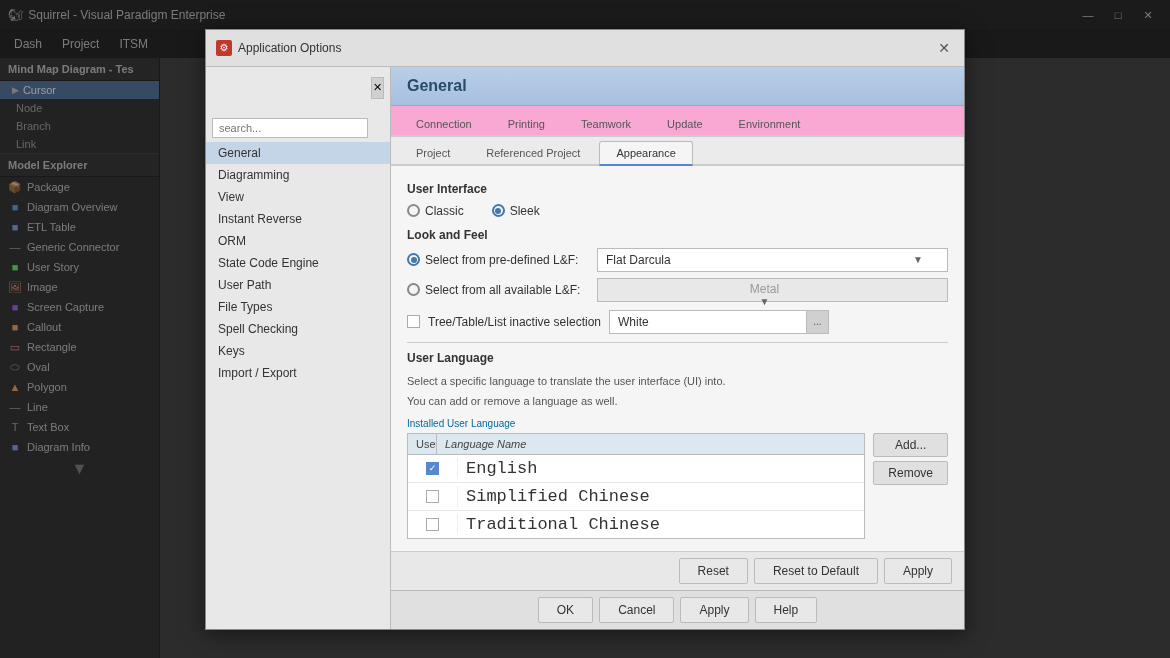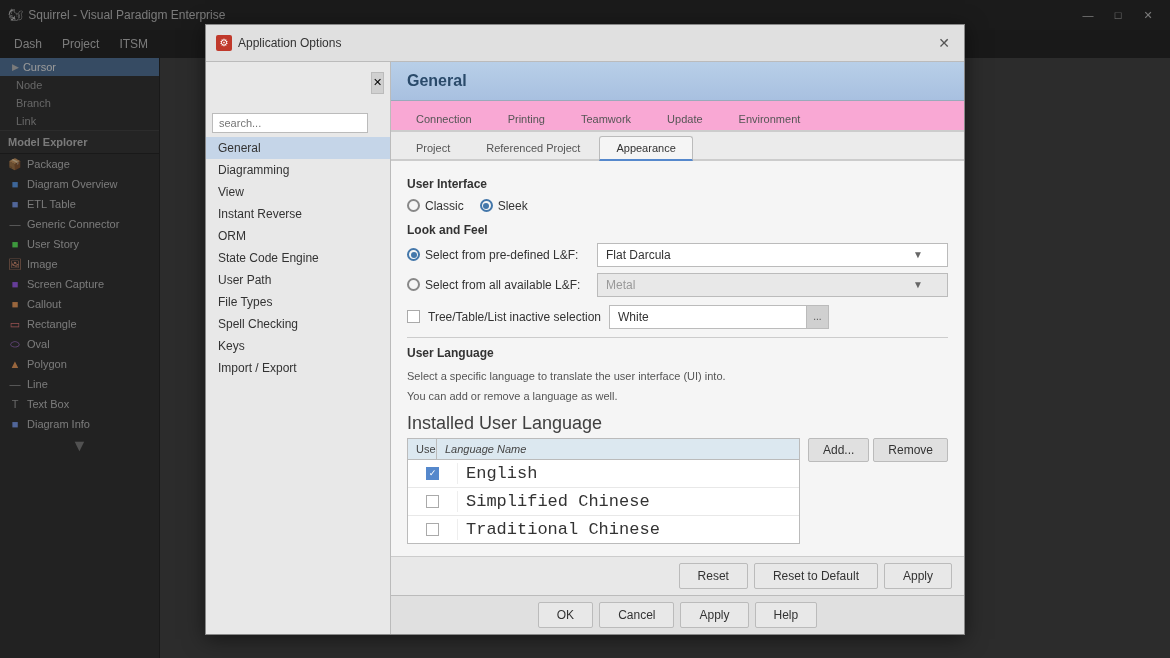--- a/index.html
+++ b/index.html
@@ -58,54 +58,54 @@
     
     .tabs-row { display: flex; background: #f9a8d4; border-bottom: 2px solid #ccc; padding: 0 8px; padding-top: 6px; gap: 2px; }
     .tab { padding: 5px 16px; font-size: 11px; color: #555; cursor: pointer; border: 1px solid transparent; border-bottom: none; background: transparent; border-radius: 3px 3px 0 0; }
     .tab.active { background: #f5f5f5; border-color: #bbb; border-bottom-color: #f5f5f5; color: #333; font-weight: 500; margin-bottom: -2px; border-bottom: 2px solid #5588cc; }
 
     
     .content-area { flex: 1; padding: 12px 16px; background: #f5f5f5; overflow-y: auto; }
 
     .section-label { font-size: 12px; font-weight: bold; color: #333; margin-bottom: 8px; margin-top: 4px; }
 
-    .radio-group { display: flex; align-items: center; gap: 16px; margin-bottom: 6px; }
+    .radio-group { display: flex; align-items: center; gap: 28px; margin-bottom: 6px; }
     .radio-option { display: flex; align-items: center; gap: 5px; cursor: pointer; font-size: 12px; color: #333; }
     .radio-circle { width: 13px; height: 13px; border-radius: 50%; border: 2px solid #888; display: inline-flex; align-items: center; justify-content: center; }
     .radio-circle.checked { border-color: #4477aa; }
     .radio-circle.checked::after { content: ''; width: 6px; height: 6px; border-radius: 50%; background: #4477aa; }
 
     .subsection-label { font-size: 12px; font-weight: bold; color: #333; margin: 10px 0 6px 0; }
 
     .lf-row { display: flex; align-items: center; gap: 0; margin-bottom: 6px; }
     .lf-radio { display: flex; align-items: center; gap: 5px; width: 190px; cursor: pointer; font-size: 12px; color: #333; flex-shrink: 0; }
 
     .dropdown { border: 1px solid #bbb; background: white; padding: 3px 24px 3px 8px; font-size: 12px; color: #333; min-width: 200px; flex: 1; position: relative; display: flex; align-items: center; justify-content: space-between; cursor: pointer; height: 24px; }
     .dropdown-arrow { font-size: 10px; color: #666; }
-    .dropdown.disabled { background: #e8e8e8; color: #999; }
+    .dropdown.disabled { background: #e8e8e8; color: #999; flex-direction: column; }
 
     .checkbox-row { display: flex; align-items: center; gap: 8px; margin: 8px 0; }
     .checkbox-box { width: 13px; height: 13px; border: 1px solid #aaa; background: white; display: inline-flex; align-items: center; justify-content: center; cursor: pointer; flex-shrink: 0; }
     .checkbox-box.checked { background: #5588cc; border-color: #5588cc; color: white; font-size: 9px; }
     .checkbox-label { font-size: 12px; color: #333; }
     .color-box { border: 1px solid #bbb; background: white; padding: 3px 8px; font-size: 12px; color: #333; min-width: 120px; flex: 1; height: 24px; display: flex; align-items: center; }
     .color-btn { width: 22px; height: 24px; border: 1px solid #bbb; border-left: none; background: #d0d0d0; cursor: pointer; display: flex; align-items: center; justify-content: center; font-size: 10px; color: #555; }
     .lang-desc { font-size: 11px; color: #555; margin-bottom: 4px; line-height: 1.5; }
-    .lang-installed-label { font-size: 18px; color: #404040; margin: 8px 0 4px 0; }
+    .lang-installed-label { font-size: 10px; color: #0369a1; margin: 8px 0 4px 0; }
 
     .lang-table { border: 1px solid #bbb; background: white; width: 100%; }
     .lang-table-header { display: flex; background: #dce8f0; border-bottom: 1px solid #bbb; }
     .lang-col-use { width: 29px; padding: 4px 8px; font-size: 11px; color: #444; border-right: 1px solid #bbb; }
     .lang-col-name { flex: 1; padding: 4px 8px; font-size: 11px; color: #444; font-style: italic; }
     .lang-row { display: flex; border-bottom: 1px solid #e8e8e8; align-items: center; }
     .lang-row:last-child { border-bottom: none; }
     .lang-cell-use { width: 50px; padding: 4px 8px; border-right: 1px solid #eee; display: flex; align-items: center; justify-content: center; }
     .lang-cell-name { flex: 1; padding: 4px 8px; font-size: 17px; color: #333; font-family: Liberation Mono, monospace; }
 
-    .lang-buttons { display: flex; flex-direction: row; gap: 4px; margin-left: 8px; }
+    .lang-buttons { display: flex; flex-direction: column; gap: 4px; margin-left: 8px; }
     .lang-btn { padding: 4px 14px; font-size: 12px; background: #e0e0e0; border: 1px solid #bbb; cursor: pointer; color: #333; border-radius: 2px; }
 
     .lang-area { display: flex; align-items: flex-start; }
     .lang-table-wrap { flex: 1; }
 
     
     .dialog-footer-top { padding: 6px 12px; background: #e8e8e8; border-top: 1px solid #ccc; display: flex; justify-content: flex-end; gap: 6px; }
     .dialog-footer-bottom { padding: 6px 12px; background: #e0e0e0; border-top: 1px solid #bbb; display: flex; justify-content: center; gap: 6px; }
     .footer-btn { padding: 5px 18px; font-size: 12px; border: 1px solid #bbb; cursor: pointer; border-radius: 2px; background: #e8e8e8; color: #333; }
 
@@ -140,20 +140,23 @@
 <div class="menu-bar">
   <div class="menu-item">Dash</div>
   <div class="menu-item">Project</div>
   <div class="menu-item">ITSM</div>
 </div>
 
 <div class="main-area">
 
   <div class="left-sidebar">
 
+    <div class="diagram-navigator-title">
+      <span>Mind Map Diagram - Tes</span>
+    </div>
     <div class="nav-item selected">
       <span style="font-size:9px;color:#ccc;">▶</span>
       <span>Cursor</span>
     </div>
     <div class="nav-section">
       <span>Node</span>
     </div>
     <div class="nav-section">
       <span>Branch</span>
     </div>

